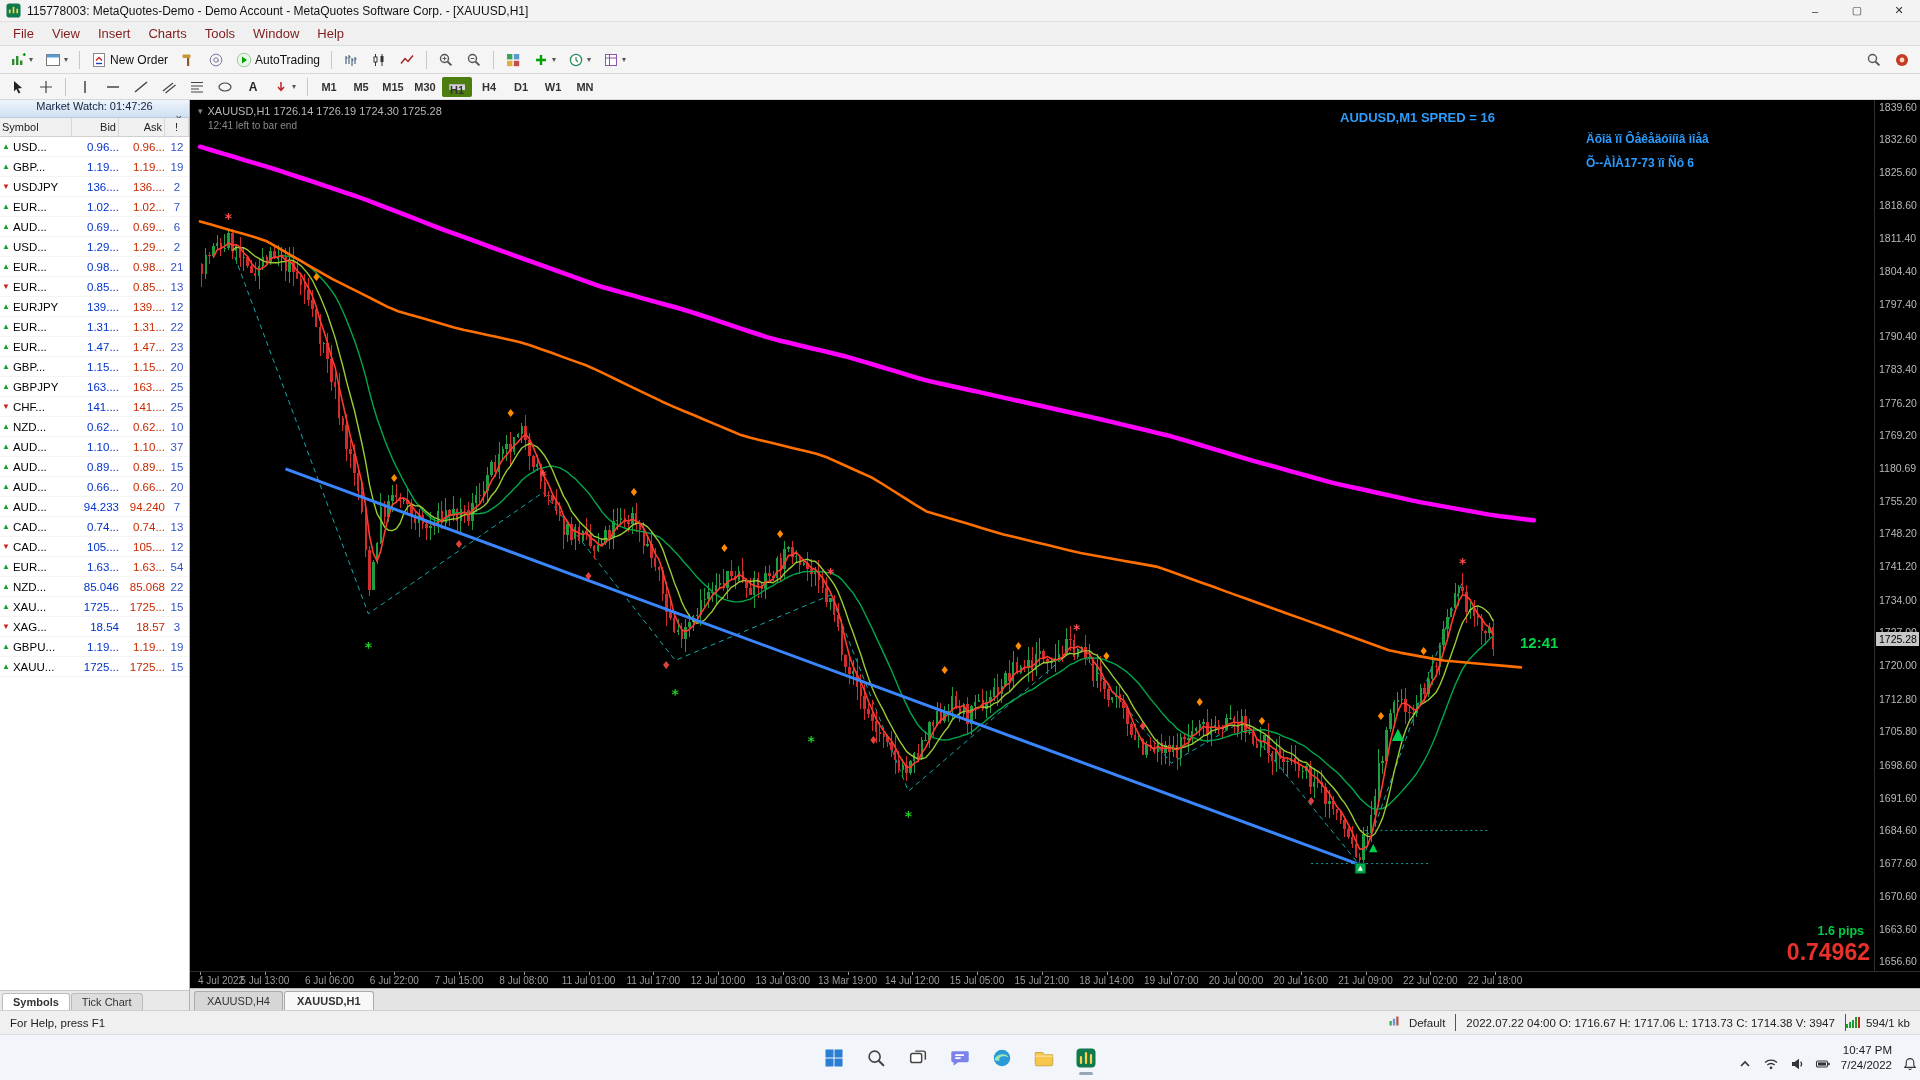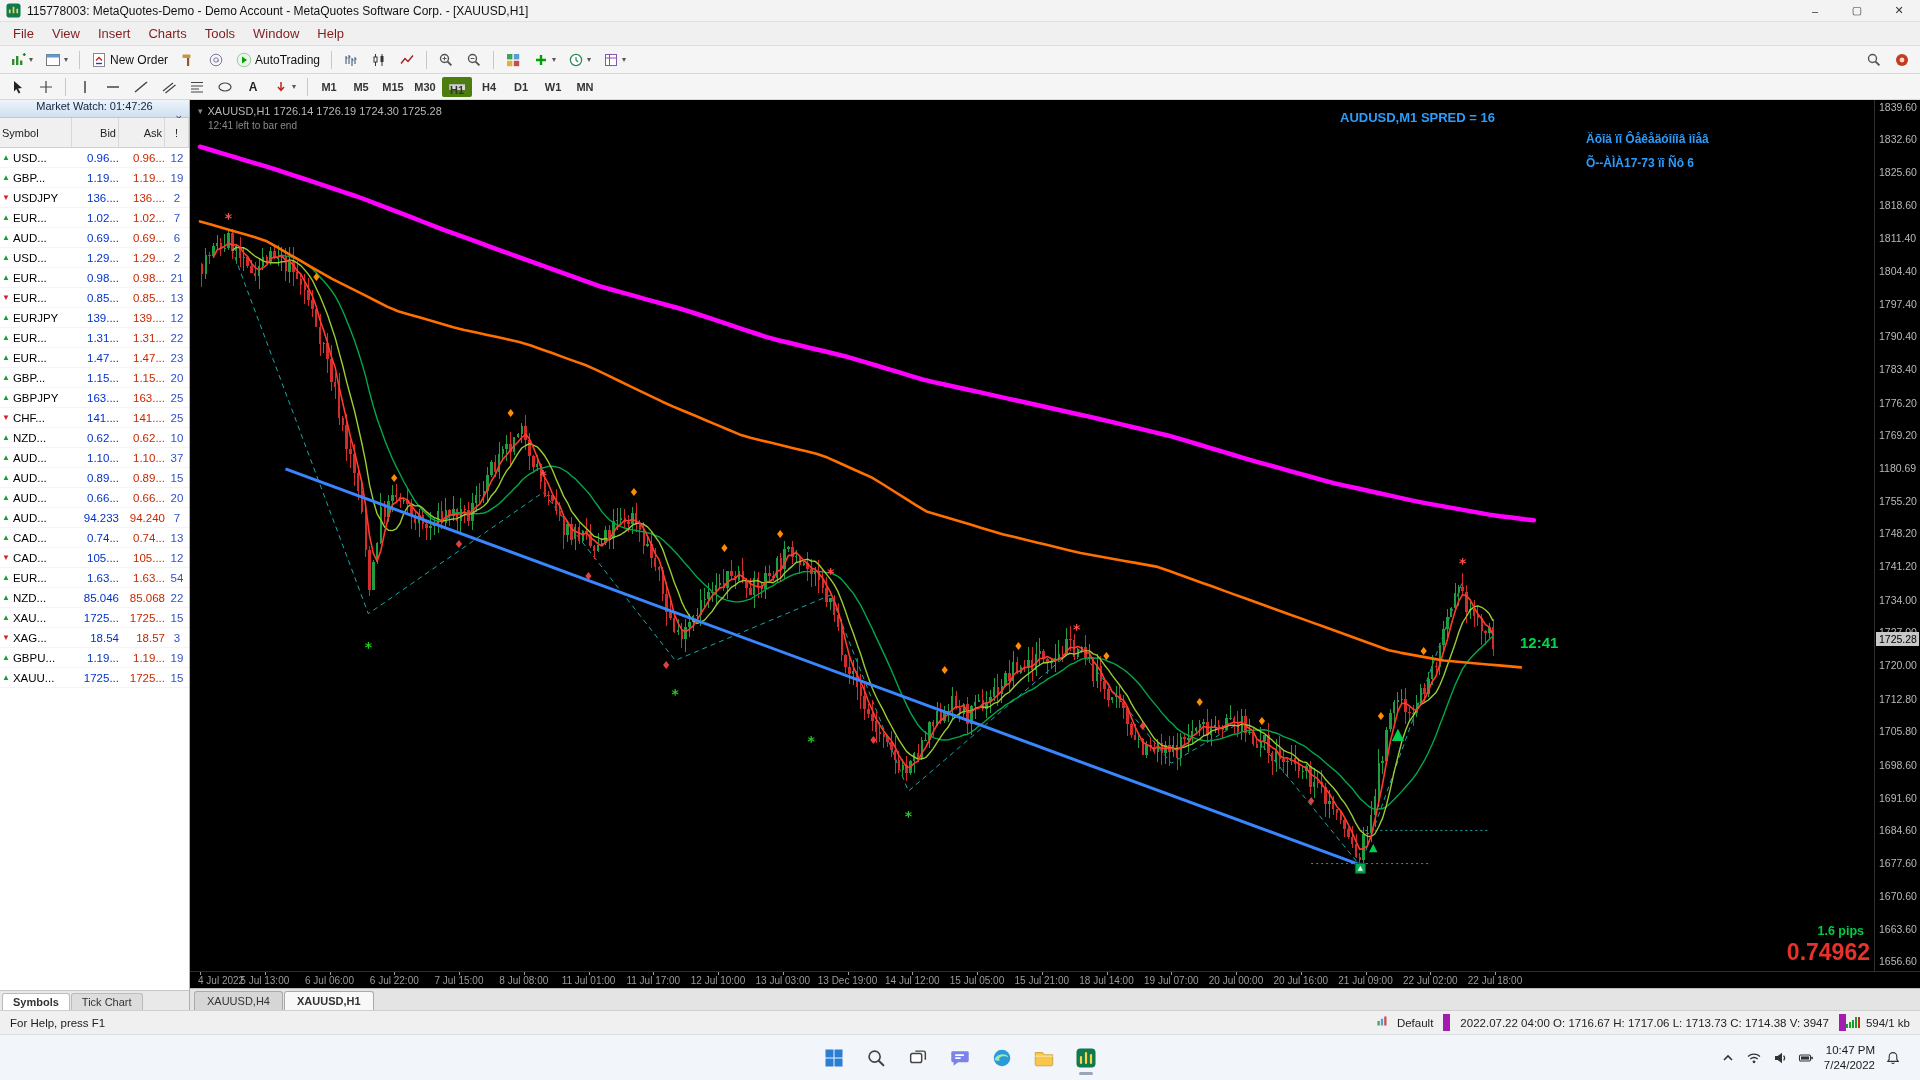--- a/index.html
+++ b/index.html
@@ -30,21 +30,21 @@
 .tf{font-size:11px;font-weight:bold;color:#333;background:#f5f5f5;border:1px solid transparent;width:30px;height:20px;margin:0 1px;border-radius:2px;}
 .tf.active{background:#dcdcdc;border:7px solid #4d7c0f;box-shadow:inset 1px 1px 2px rgba(0,0,0,.25);}
 
 
 .main{flex:1;display:flex;min-height:0;}
 
 
 .market-panel{width:190px;flex:0 0 190px;background:#fff;border-right:1px solid #b0b0b0;display:flex;flex-direction:column;}
 .mw-header{height:18px;background:linear-gradient(#eef4fb,#cfe0f1);border-bottom:1px solid #b9c9da;display:flex;align-items:center;padding:0 4px;font-size:11px;color:#102040;flex-direction:column;}
 .mw-close{margin-left:auto;font-size:11px;color:#445;padding:0 3px;}
-.mw-cols{height:30px;display:flex;align-items:center;background:#f0f0f0;border-bottom:1px solid #d0d0d0;font-size:11px;color:#222;}
+.mw-cols{height:19px;display:flex;align-items:center;background:#f0f0f0;border-bottom:1px solid #d0d0d0;font-size:11px;color:#222;}
 .mwc{padding:0 2px;border-right:1px solid #d8d8d8;height:100%;display:flex;align-items:center;}
 .mwc0{width:72px;}.mwc1{width:47px;justify-content:flex-end;}.mwc2{width:46px;justify-content:flex-end;}.mwc3{flex:1;justify-content:center;}
 .mw-rows{flex:1;overflow:hidden;}
 .mw-row{height:20px;display:flex;align-items:center;font-size:11.5px;border-bottom:1px solid #f4f4f4;}
 .sym{width:72px;display:flex;align-items:center;gap:3px;padding-left:2px;color:#000;}
 .symtxt{font-size:11.5px;}
 .arr{font-size:8px;line-height:1;}
 .arr.up{color:#18a02c;}
 .arr.down{color:#d02020;}
 .bid{width:47px;text-align:right;color:#0032c8;}
@@ -78,33 +78,33 @@
 .ov-pips{right:10px;top:824px;color:#00cc44;font-size:12.5px;font-weight:bold;}
 .ov-bigprice{right:4px;top:839px;color:#e8312a;font-size:23px;font-weight:bold;}
 
 
 .chart-tabs{height:22px;background:#e4e4e4;border-top:1px solid #bbb;display:flex;align-items:flex-end;padding-left:4px;gap:1px;flex:0 0 22px;}
 .ctab{font-size:11px;padding:3px 12px;border:1px solid #aaa;border-bottom:none;background:#d6d6d6;color:#333;border-radius:3px 3px 0 0;}
 .ctab.active{background:#f8f8f8;font-weight:bold;}
 
 
 .statusbar{height:24px;background:#f0f0f0;border-top:1px solid #cfcfcf;display:flex;align-items:center;font-size:11.5px;color:#222;flex:0 0 24px;}
-.sb-seg{padding:0 10px;height:70%;display:flex;align-items:center;gap:5px;border-right:7px solid #a21caf;}
+.sb-seg{padding:0 10px;height:70%;display:flex;align-items:center;gap:5px;border-right:1px solid #a21caf;}
 .sb-help{flex:1;border-right:none;}
 .sb-right{margin-left:auto;display:flex;align-items:center;gap:6px;padding-right:10px;}
 .conn{display:inline-flex;align-items:flex-end;gap:1px;height:11px;}
 .conn i{display:block;width:2px;background:#18a02c;}
 .conn i.red{background:#d02020;}
 
 
 .taskbar{height:46px;background:#f2f5f9;border-top:1px solid #d8dde4;display:flex;align-items:center;flex:0 0 46px;position:relative;}
 .tb-center{position:absolute;left:50%;transform:translateX(-50%);display:flex;gap:6px;align-items:center;}
 .tb-ic{width:36px;height:36px;display:flex;align-items:center;justify-content:center;border-radius:5px;position:relative;}
 .tb-ic.running::after{content:"";position:absolute;bottom:1px;left:50%;transform:translateX(-50%);width:14px;height:3px;border-radius:2px;background:#9aa6b5;}
-.tray{margin-left:auto;display:flex;align-items:center;gap:10px;padding-right:19px;}
+.tray{margin-left:auto;display:flex;align-items:flex-end;gap:10px;padding-right:2px;}
 .tray-ic{display:inline-flex;width:16px;height:16px;}
 .clock{text-align:right;font-size:11.5px;color:#1a1a1a;line-height:1.25;}
 </style>
 </head>
 <body>
 
 <div class="window">
 
   <div class="titlebar">
     <span class="app-icon">
@@ -1425,21 +1425,21 @@
           <span class="tl" style="left:333.8px">8 Jul 08:00</span>
           <span class="tick" style="left:398.5px"></span>
           <span class="tl" style="left:398.5px">11 Jul 01:00</span>
           <span class="tick" style="left:463.3px"></span>
           <span class="tl" style="left:463.3px">11 Jul 17:00</span>
           <span class="tick" style="left:528.0px"></span>
           <span class="tl" style="left:528.0px">12 Jul 10:00</span>
           <span class="tick" style="left:592.8px"></span>
           <span class="tl" style="left:592.8px">13 Jul 03:00</span>
           <span class="tick" style="left:657.5px"></span>
-          <span class="tl" style="left:657.5px">13 Dec 19:00</span>
+          <span class="tl" style="left:657.5px">13 Mar 19:00</span>
           <span class="tick" style="left:722.3px"></span>
           <span class="tl" style="left:722.3px">14 Jul 12:00</span>
           <span class="tick" style="left:787.0px"></span>
           <span class="tl" style="left:787.0px">15 Jul 05:00</span>
           <span class="tick" style="left:851.8px"></span>
           <span class="tl" style="left:851.8px">15 Jul 21:00</span>
           <span class="tick" style="left:916.5px"></span>
           <span class="tl" style="left:916.5px">18 Jul 14:00</span>
           <span class="tick" style="left:981.3px"></span>
           <span class="tl" style="left:981.3px">19 Jul 07:00</span>

